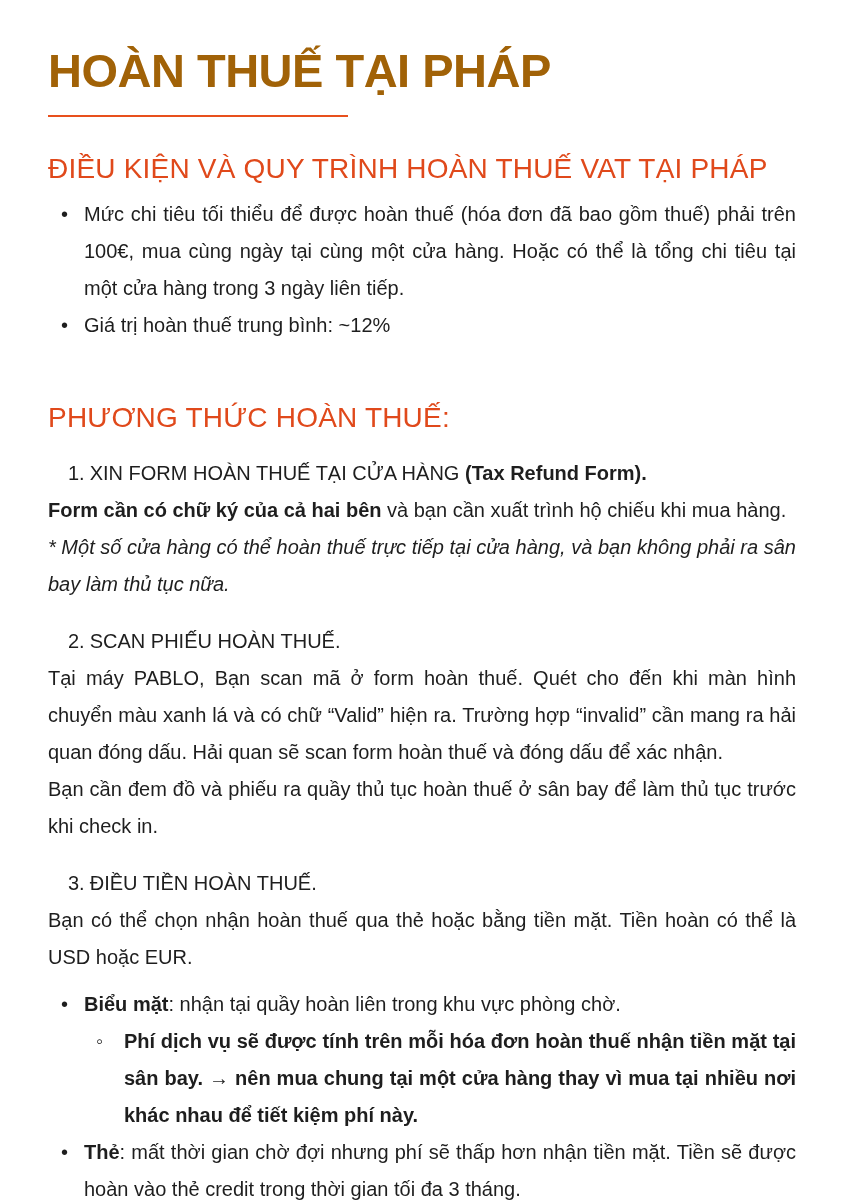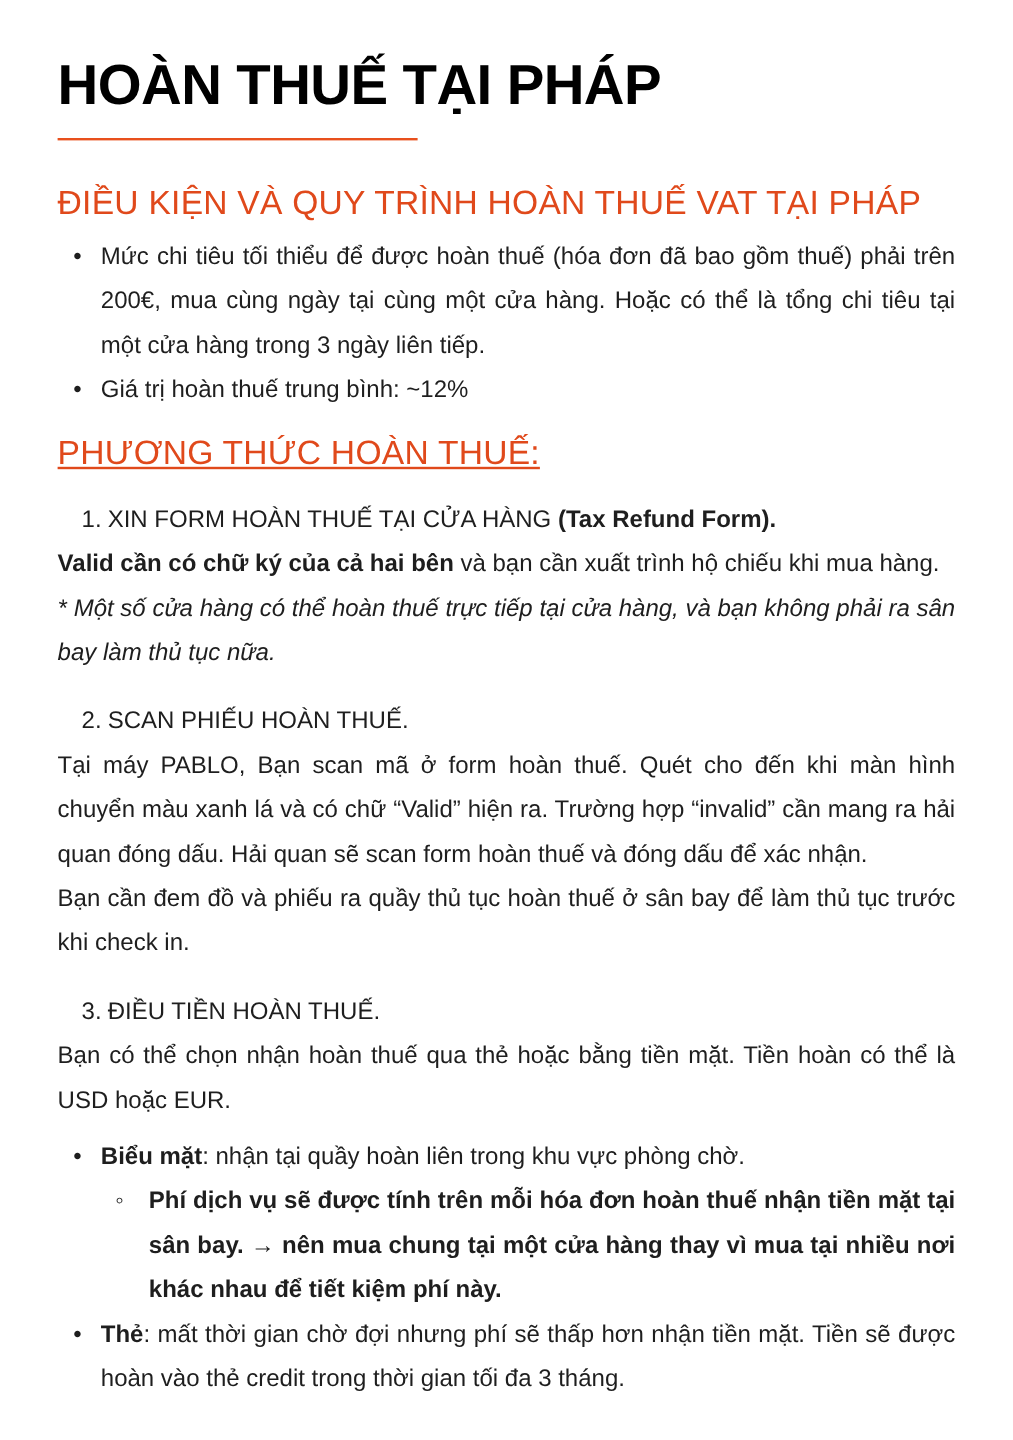--- a/index.html
+++ b/index.html
@@ -21,41 +21,41 @@
     height: 1200px;
     padding: 40px 48px 0 48px;
     background: #ffffff;
   }
 
   
   .doc-title {
     font-size: 47px;
     line-height: 1.3;
     font-weight: bold;
-    color: #000000;
+    color: #a16207;
     letter-spacing: -0.5px;
   }
 
   .title-underline {
     width: 300px;
     height: 2px;
     background: #e8501d;
     margin-top: 14px;
   }
 
   
   .section-heading {
     font-size: 28px;
     line-height: 1.25;
     font-weight: 400;
     color: #e0491b;
     letter-spacing: 0.2px;
   }
   .heading-conditions { margin-top: 34px; }
-  .heading-methods   { margin-top: 16px; text-decoration: underline; }
+  .heading-methods   { margin-top: 56px; }
 
   
   .body-size {
     font-size: 20px;
     line-height: 37px;
   }
 
   
   ul.bullets {
     list-style: none;
@@ -106,32 +106,32 @@
 
 <div class="page">
 
   <h1 class="doc-title">HOÀN THUẾ TẠI PHÁP</h1>
 
   <div class="title-underline"></div>
 
   <h2 class="section-heading heading-conditions">ĐIỀU KIỆN VÀ QUY TRÌNH HOÀN THUẾ VAT TẠI PHÁP</h2>
 
   <ul class="bullets body-size">
-    <li>Mức chi tiêu tối thiểu để được hoàn thuế (hóa đơn đã bao gồm thuế) phải trên 200€, mua cùng ngày tại cùng một cửa hàng. Hoặc có thể là tổng chi tiêu tại một cửa hàng trong 3 ngày liên tiếp.</li>
+    <li>Mức chi tiêu tối thiểu để được hoàn thuế (hóa đơn đã bao gồm thuế) phải trên 100€, mua cùng ngày tại cùng một cửa hàng. Hoặc có thể là tổng chi tiêu tại một cửa hàng trong 3 ngày liên tiếp.</li>
     <li>Giá trị hoàn thuế trung bình: ~12%</li>
   </ul>
 
   <h2 class="section-heading heading-methods">PHƯƠNG THỨC HOÀN THUẾ:</h2>
 
   <div class="step-row body-size">
     <span class="step-num">1.</span><span>XIN FORM HOÀN THUẾ TẠI CỬA HÀNG </span><span class="bold">(Tax Refund Form).</span>
   </div>
 
   <p class="para body-size">
-    <span class="bold">Valid cần có chữ ký của cả hai bên</span><span> và bạn cần xuất trình hộ chiếu khi mua hàng.</span>
+    <span class="bold">Form cần có chữ ký của cả hai bên</span><span> và bạn cần xuất trình hộ chiếu khi mua hàng.</span>
   </p>
 
   <p class="para body-size italic">* Một số cửa hàng có thể hoàn thuế trực tiếp tại cửa hàng, và bạn không phải ra sân bay làm thủ tục nữa.</p>
 
   <div class="step-row body-size">
     <span class="step-num">2.</span><span>SCAN PHIẾU HOÀN THUẾ.</span>
   </div>
 
   <p class="para body-size">Tại máy PABLO, Bạn scan mã ở form hoàn thuế. Quét cho đến khi màn hình chuyển màu xanh lá và có chữ “Valid” hiện ra. Trường hợp “invalid” cần mang ra hải quan đóng dấu. Hải quan sẽ scan form hoàn thuế và đóng dấu để xác nhận.</p>
   <p class="para body-size">Bạn cần đem đồ và phiếu ra quầy thủ tục hoàn thuế ở sân bay để làm thủ tục trước khi check in.</p>

